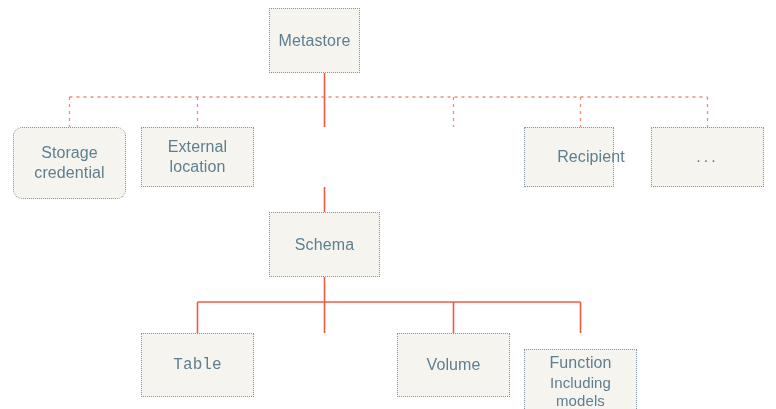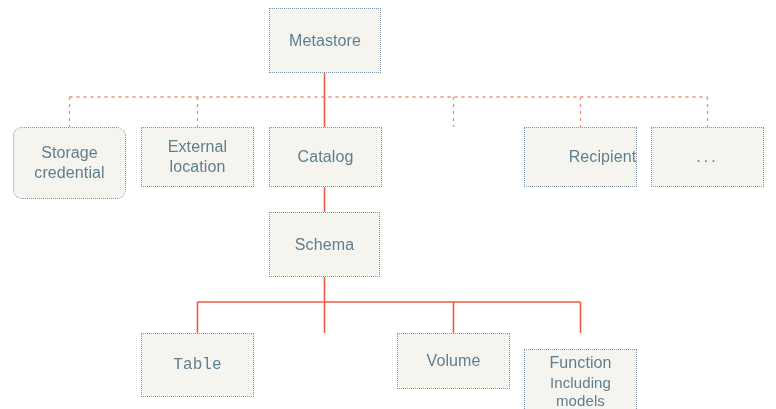--- a/index.html
+++ b/index.html
@@ -89,57 +89,54 @@
 
     <path d="M 324.5 277 L 324.5 333" stroke="#ef5b42" stroke-width="1.6" fill="none"></path>
 
     <path d="M 197.5 302 L 580.5 302" stroke="#ef5b42" stroke-width="1.6" fill="none"></path>
 
     <path d="M 197.5 302 L 197.5 333" stroke="#ef5b42" stroke-width="1.6" fill="none"></path>
     <path d="M 453.5 302 L 453.5 333" stroke="#ef5b42" stroke-width="1.6" fill="none"></path>
     <path d="M 580.5 302 L 580.5 333" stroke="#ef5b42" stroke-width="1.6" fill="none"></path>
   </svg>
 
-  <div class="node" style="left:269px; top:8px; width:112px; height:65px;justify-content:center;">
+  <div class="node" style="left:269px; top:8px; width:91px; height:65px;justify-content:center;">
     <span class="node-label">Metastore</span>
   </div>
 
   <div class="node" style="left:13px; top:127px; width:113px; height:72px;border-radius:9px;">
     <span class="node-label">Storage
 credential</span>
   </div>
 
   <div class="node" style="left:141px; top:127px; width:113px; height:60px;">
     <span class="node-label">External
 location</span>
   </div>
 
-  <div class="node" style="left:269px; top:127px; width:113px; height:60px;">
-    <span class="node-label">Catalog</span>
-  </div>
 
 
-  <div class="node" style="left:524px; top:127px; width:113px; height:60px;padding-left:48px;">
+  <div class="node" style="left:524px; top:127px; width:90px; height:60px;padding-left:48px;">
     <span class="node-label">Recipient</span>
   </div>
 
   <div class="node" style="left:651px; top:127px; width:113px; height:60px;">
     <span class="node-label" style="letter-spacing:3px;">...</span>
   </div>
 
   <div class="node" style="left:269px; top:212px; width:111px; height:65px;">
     <span class="node-label">Schema</span>
   </div>
 
   <div class="node" style="left:141px; top:333px; width:113px; height:64px;font-family:Liberation Mono, monospace;">
     <span class="node-label">Table</span>
   </div>
 
 
-  <div class="node" style="left:397px; top:333px; width:113px; height:56px;">
+  <div class="node" style="left:397px; top:333px; width:113px; height:64px;">
     <span class="node-label">Volume</span>
   </div>
 
   <div class="node" style="left:524px; top:333px; width:113px; height:64px;margin-top:16px;">
     <span class="node-label">Function</span>
     <span class="node-sublabel">Including
 models</span>
   </div>
 
 </div>

